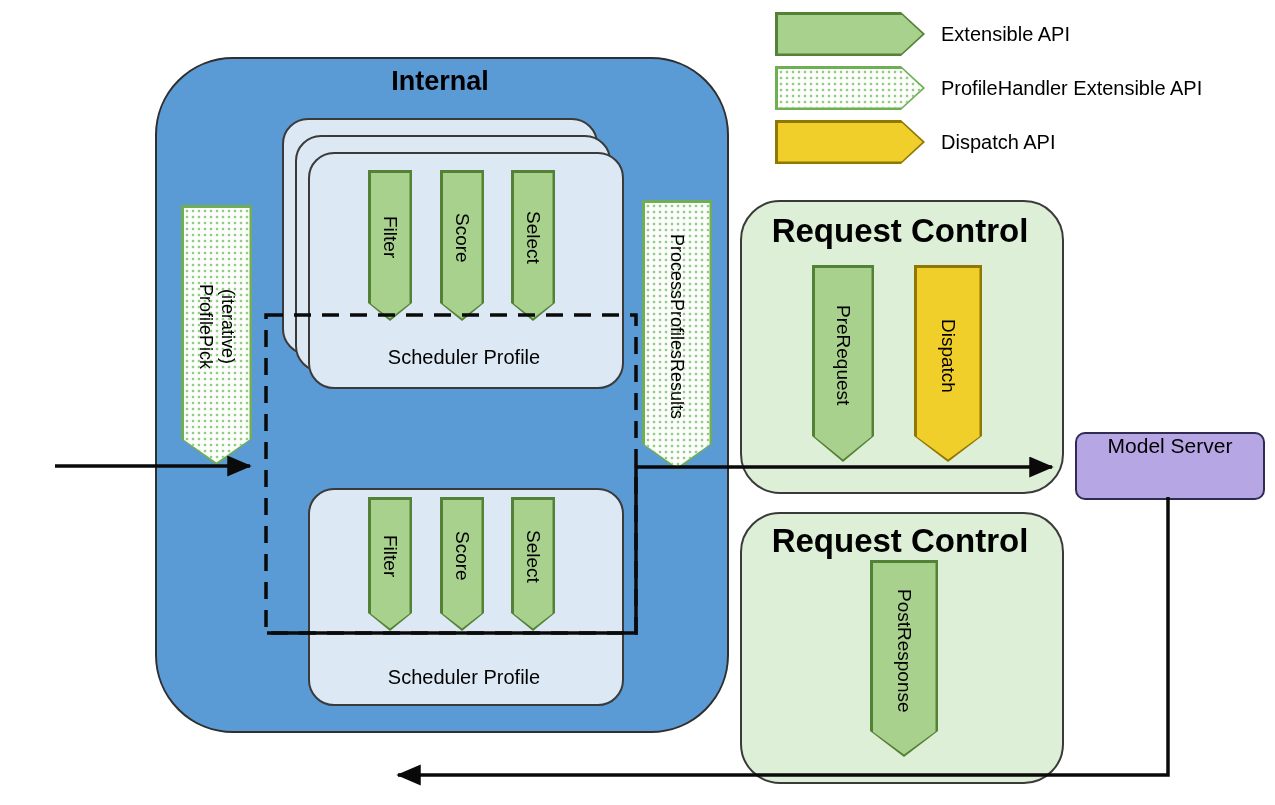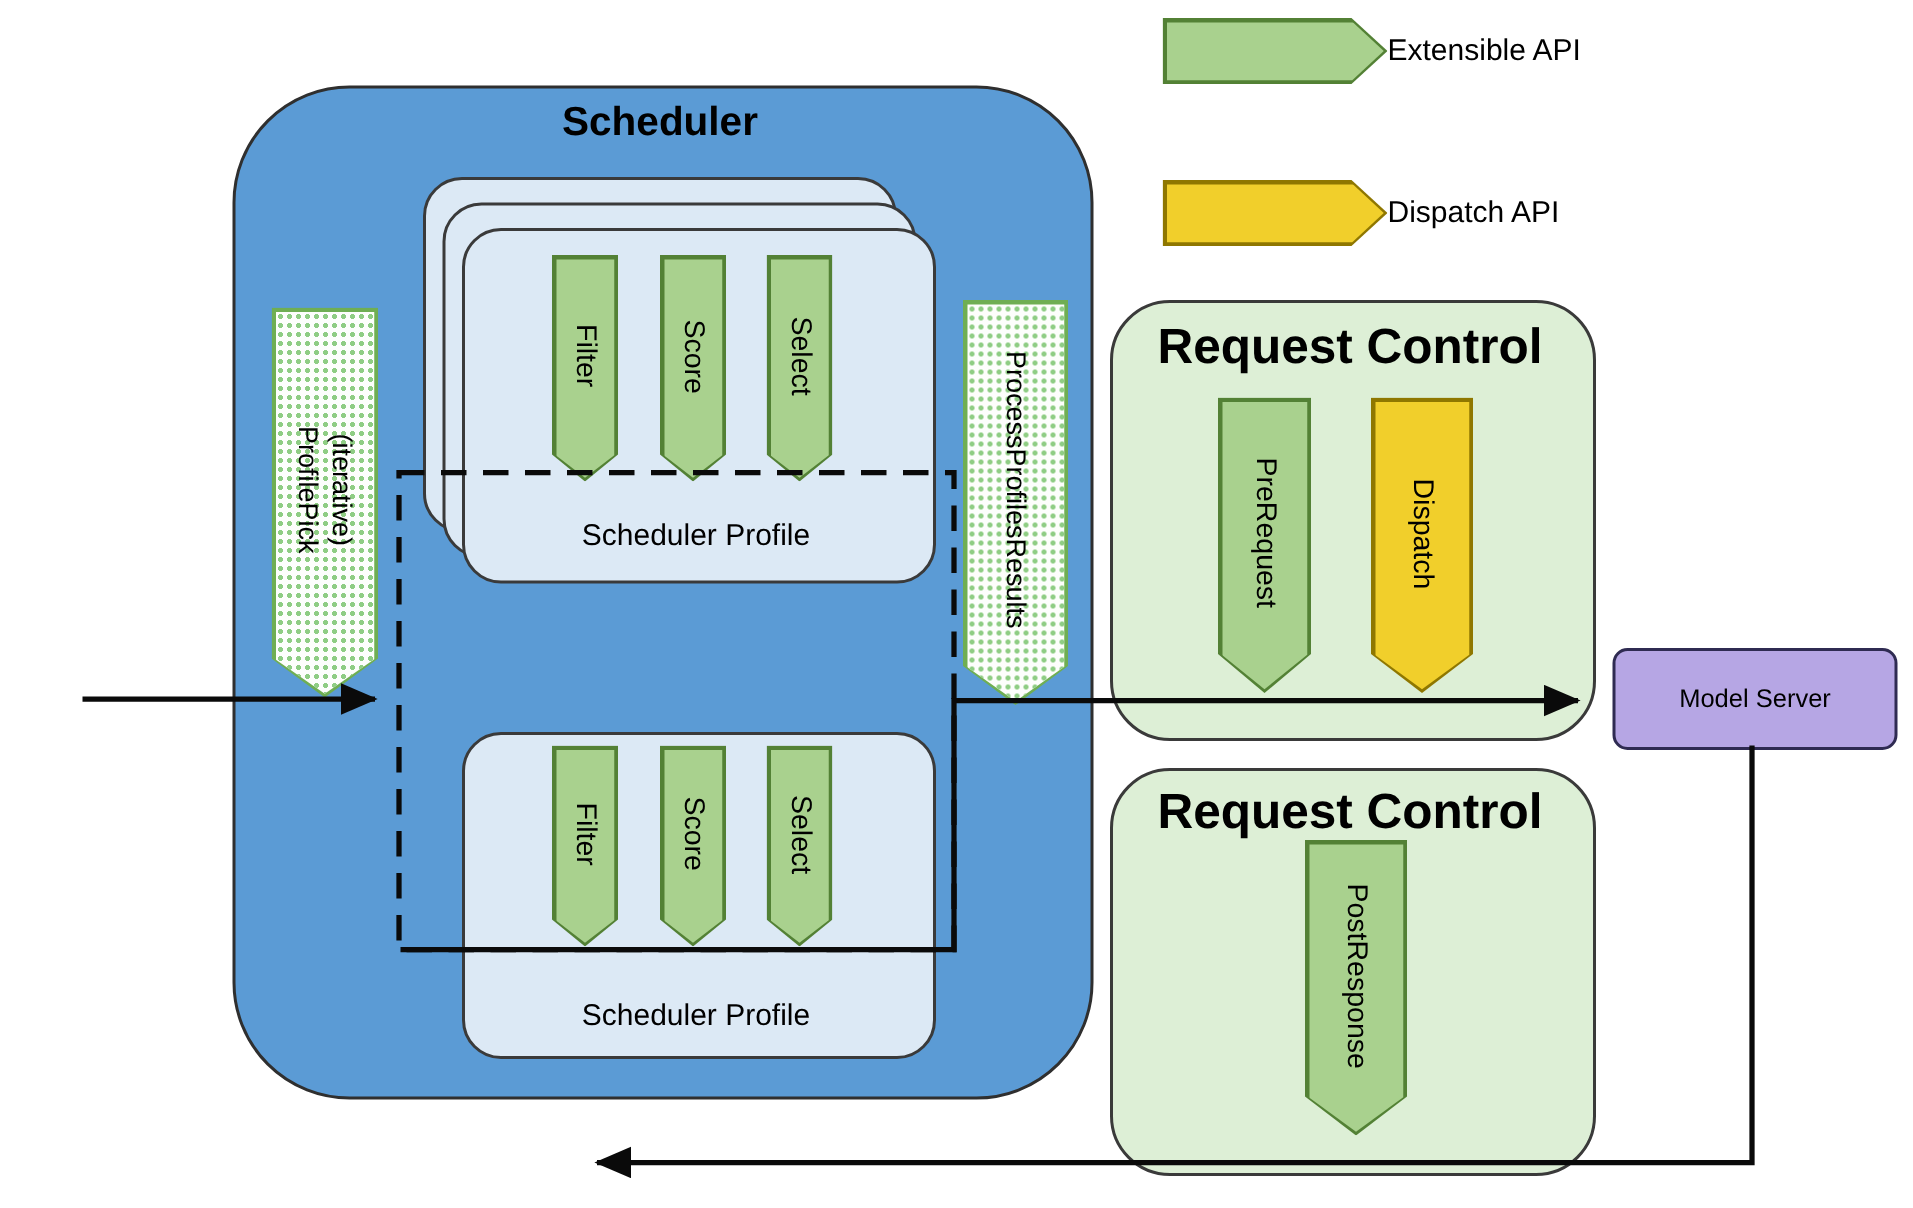--- a/index.html
+++ b/index.html
@@ -18,22 +18,22 @@
     background:var(--card-blue,#DCE9F5);
     border:2px solid #3a3a3a;border-radius:26px;
   }
   .request-box{
     background:var(--request-green,#DDEFD6);
     border:2.5px solid #3a3a3a;border-radius:40px;
   }
   .model-server{
     background:var(--purple-fill,#B6A6E4);
     border:2.5px solid var(--purple-border,#2F2B52);
-    border-radius:10px;display:flex;align-items:center;justify-content:center;
-    font-size:17px;
+    border-radius:10px;display:flex;align-items:flex-start;justify-content:center;
+    font-size:21px;
   }
 
   
   .big-title{font-weight:bold;font-size:27px;text-align:center;}
   .box-title{font-weight:bold;font-size:33px;text-align:center;}
   .card-label{font-size:20px;text-align:center;}
 
   
   .vArrow{
     --tip:18px;--tipInner:15px;
@@ -66,32 +66,32 @@
   .green>.fill{background:var(--green-fill,#A9D18E);}
   .yellow{background:var(--yellow-border,#8F7700);}
   .yellow>.fill{background:var(--yellow-fill,#F1CF2B);}
   .dotted{background:var(--dotted-border,#6FAE53);}
   .dotted>.fill{
     background-color:#fdfefc;
     background-image:radial-gradient(var(--dotted-dot,#8FCD84) 1.5px,transparent 1.6px);
     background-size:6px 6px;
   }
 
-  .legend-row{display:flex;align-items:center;}
+  .legend-row{display:flex;align-items:center;gap:16px;}
   .legend-label{font-size:20px;}
 
   #connector-overlay{position:absolute;left:0;top:0;pointer-events:none;z-index:40;}
 </style>
 </head>
 <body>
 
 <div id="canvas">
 
   <div class="abs scheduler-box" style="left:155px;top:57px;width:570px;height:672px;"></div>
-  <div class="abs big-title" style="left:155px;top:66px;width:570px;">Scheduler</div>
+  <div class="abs big-title" style="left:155px;top:66px;width:570px;">Internal</div>
 
   <div class="abs profile-card" style="left:282px;top:118px;width:312px;height:233px;"></div>
   <div class="abs profile-card" style="left:295px;top:135px;width:312px;height:233px;"></div>
   <div class="abs profile-card" style="left:308px;top:152px;width:312px;height:233px;"></div>
   <div class="abs card-label" style="left:308px;top:346px;width:312px;">Scheduler Profile</div>
 
   <div class="vArrow green" style="left:368px;top:170px;width:44px;height:151px;">
     <div class="fill"></div>
     <span class="vlabel">Filter</span>
   </div>
@@ -151,20 +151,26 @@
   <div class="abs model-server" style="left:1075px;top:432px;width:186px;height:64px;">
     <span>Model Server</span>
   </div>
 
   <div class="abs legend-row" style="left:775px;top:12px;">
     <div class="hArrow green">
       <div class="fill"></div>
     </div>
     <span class="legend-label">Extensible API</span>
   </div>
+  <div class="abs legend-row" style="left:775px;top:66px;">
+    <div class="hArrow dotted">
+      <div class="fill"></div>
+    </div>
+    <span class="legend-label">ProfileHandler Extensible API</span>
+  </div>
   <div class="abs legend-row" style="left:775px;top:120px;">
     <div class="hArrow yellow">
       <div class="fill"></div>
     </div>
     <span class="legend-label">Dispatch API</span>
   </div>
 
   <svg id="connector-overlay" width="1275" height="805" viewBox="0 0 1275 805">
     <defs>
       <marker id="arrowhead" markerWidth="9" markerHeight="8" refX="6.5" refY="3" orient="auto" markerUnits="strokeWidth">

